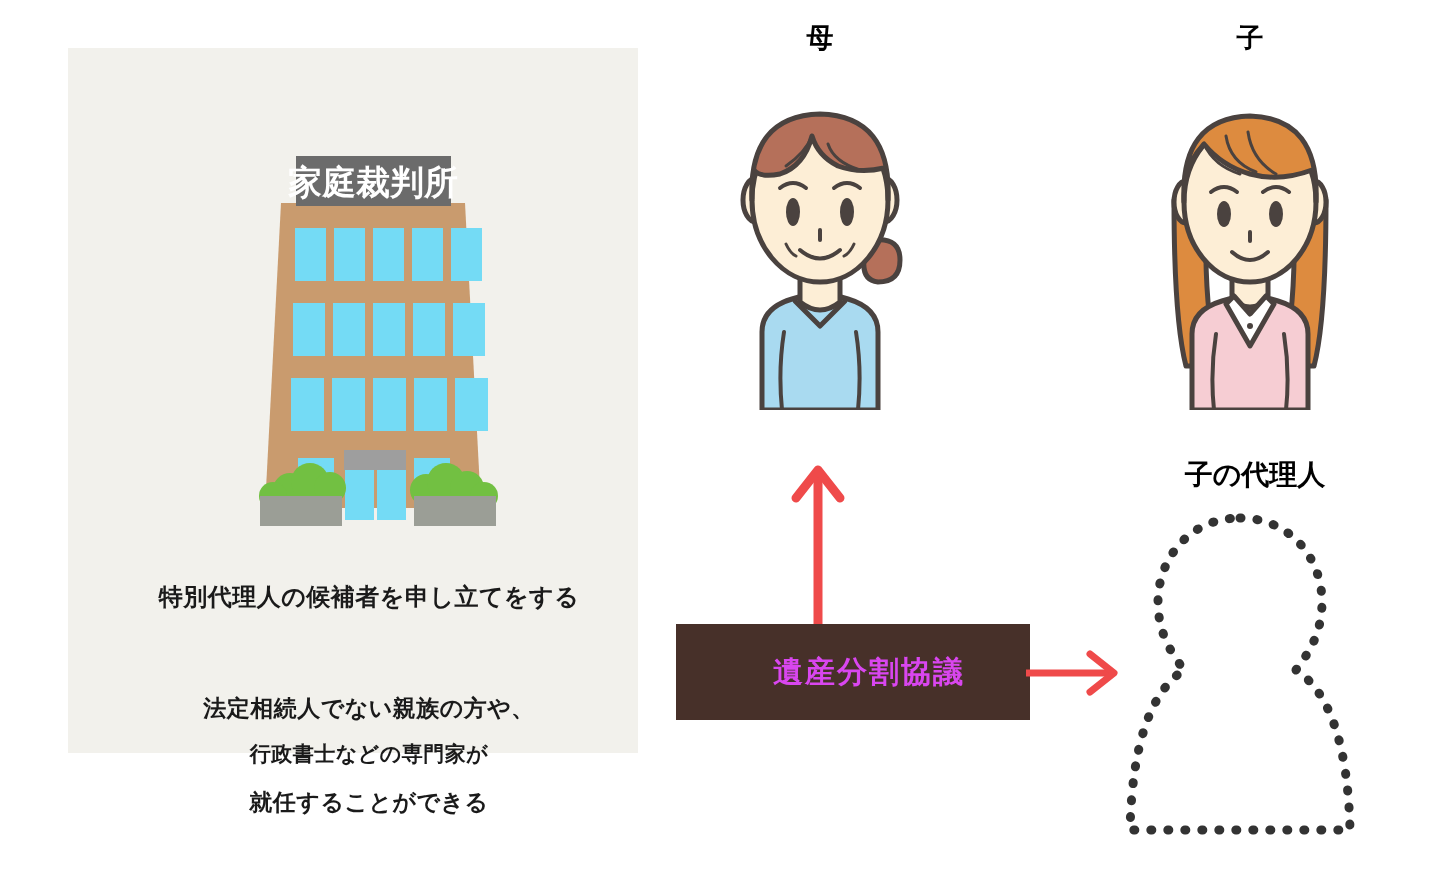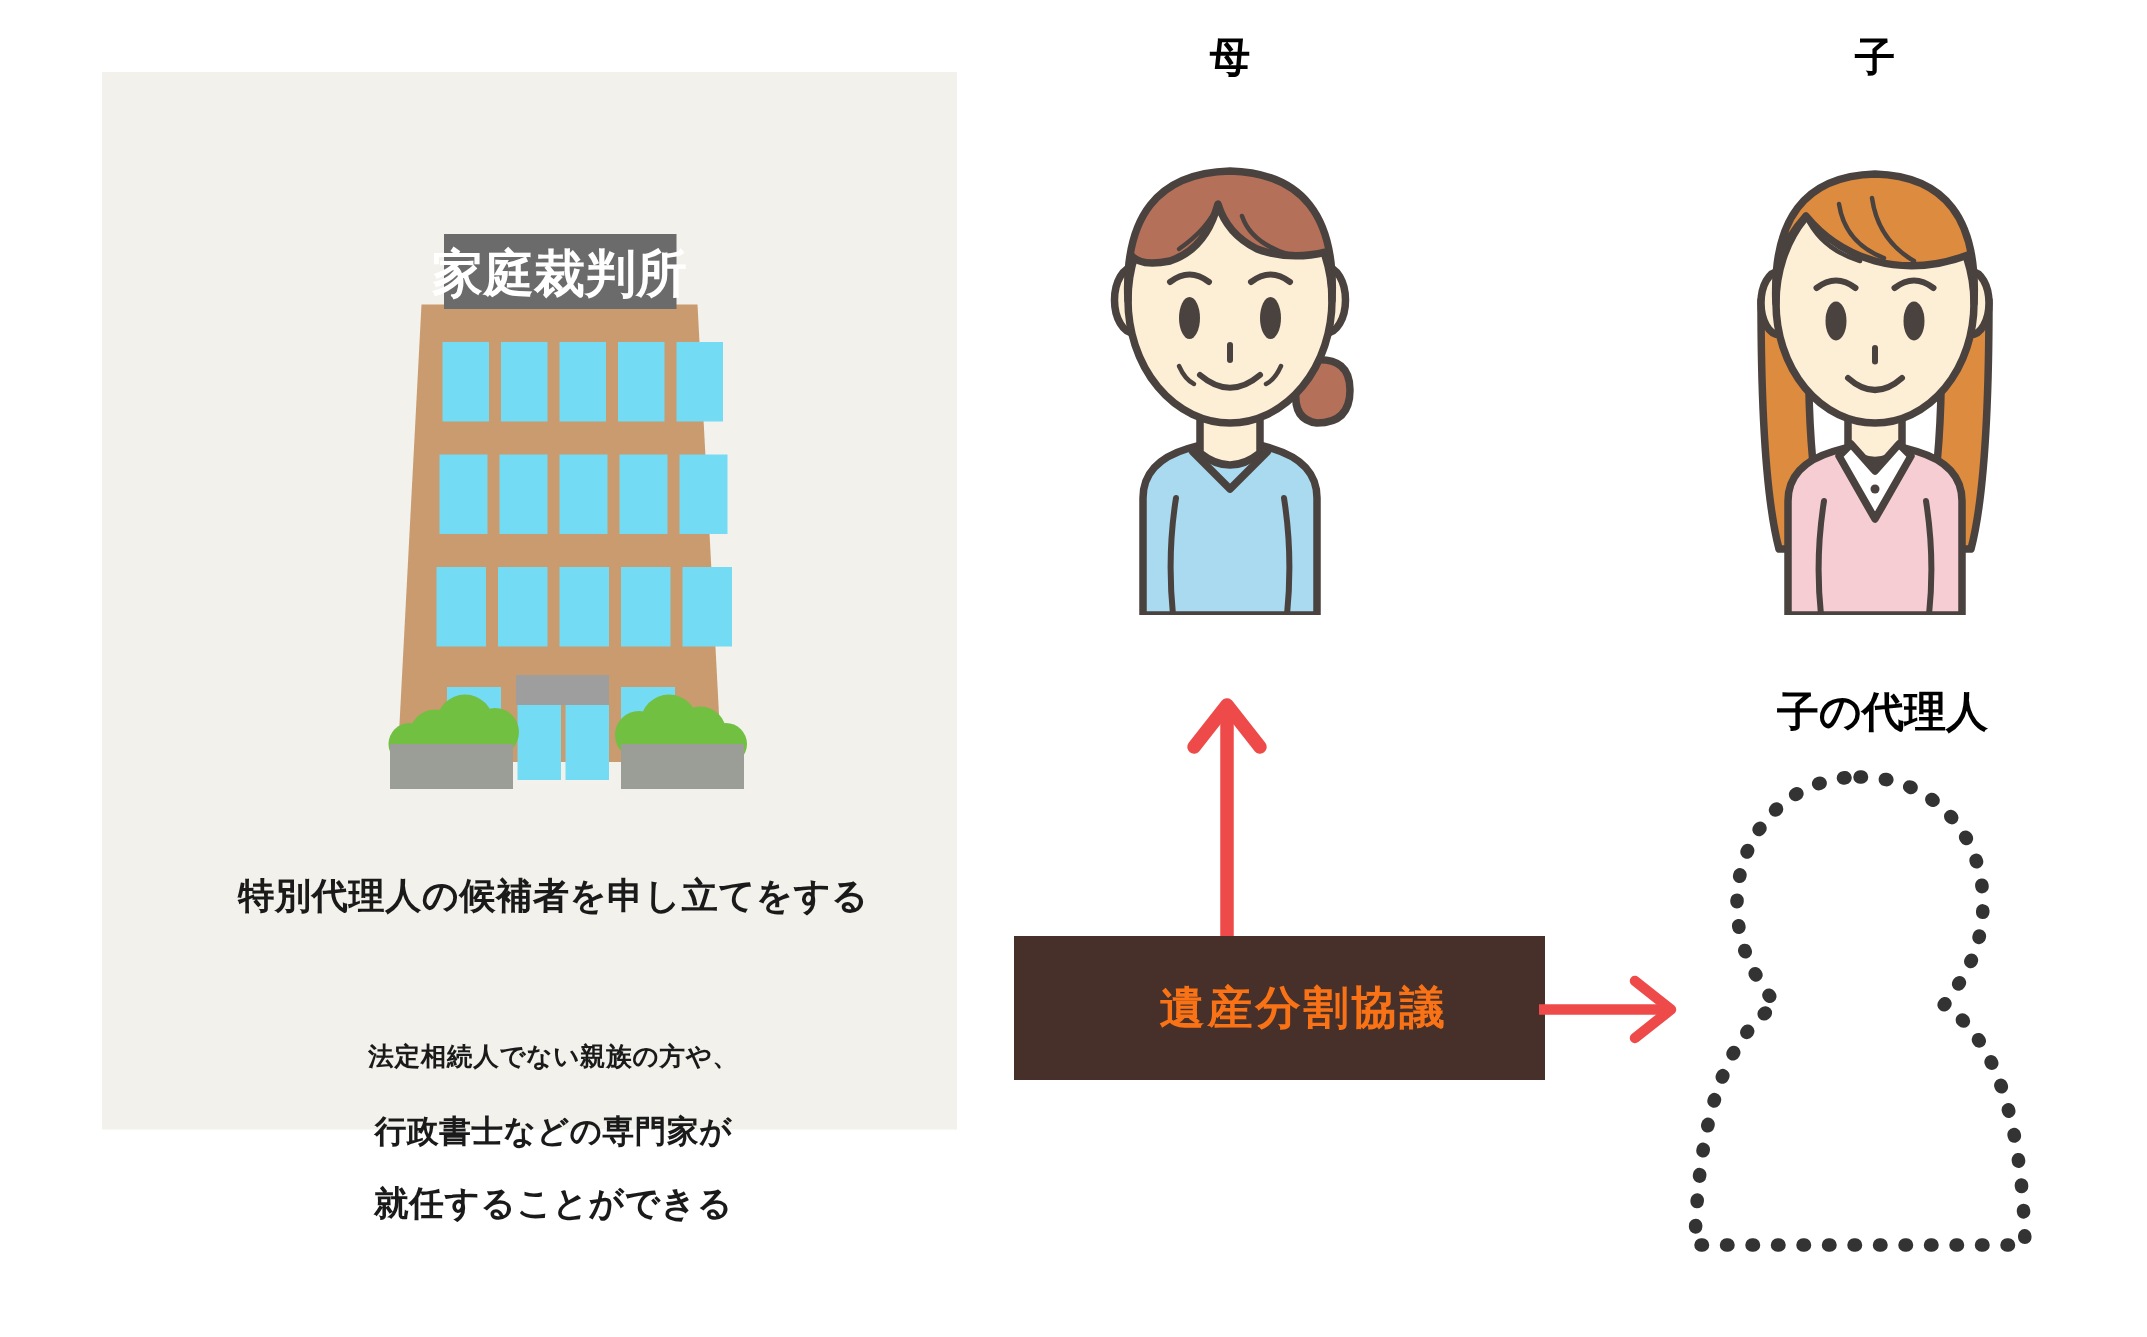--- a/index.html
+++ b/index.html
@@ -45,21 +45,21 @@
     text-align: center;
     width: 100%;
     left: 0;
     letter-spacing: 0.5px;
     margin-left: 16px;
   }
   #court-caption {
     top: 533px;
     font-size: 24px;
   }
-  #who-line-1 { top: 645px; font-size: 17px; }
+  #who-line-1 { top: 645px; font-size: 23px; }
   #who-line-2 { top: 692px; font-size: 21px; }
   #who-line-3 { top: 739px; font-size: 23px; }
 
   
   .figure-label {
     position: absolute;
     color: #000000;
     font-size: 27px;
     font-weight: bold;
     text-align: center;
@@ -115,21 +115,21 @@
     left: 676px;
     top: 624px;
     width: 354px;
     height: 96px;
     background: #473029;
     display: flex;
     align-items: center;
     justify-content: center;
   }
   #discussion-box-label {
-    color: #f97316;
+    color: #d946ef;
     font-size: 30px;
     font-weight: bold;
     letter-spacing: 2px;
     margin-left: 32px;
   }
 </style>
 </head>
 <body>
 
 <div id="canvas">

